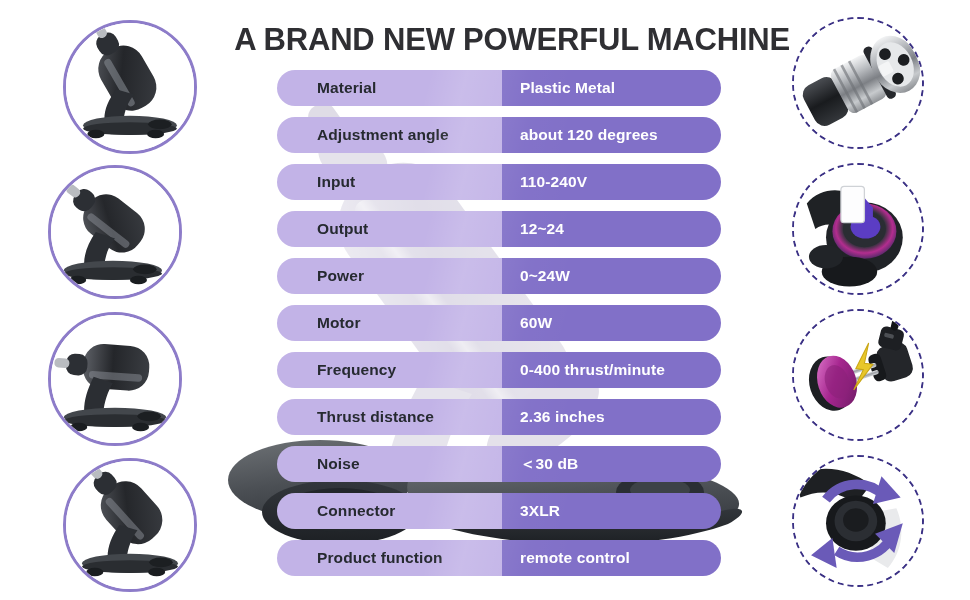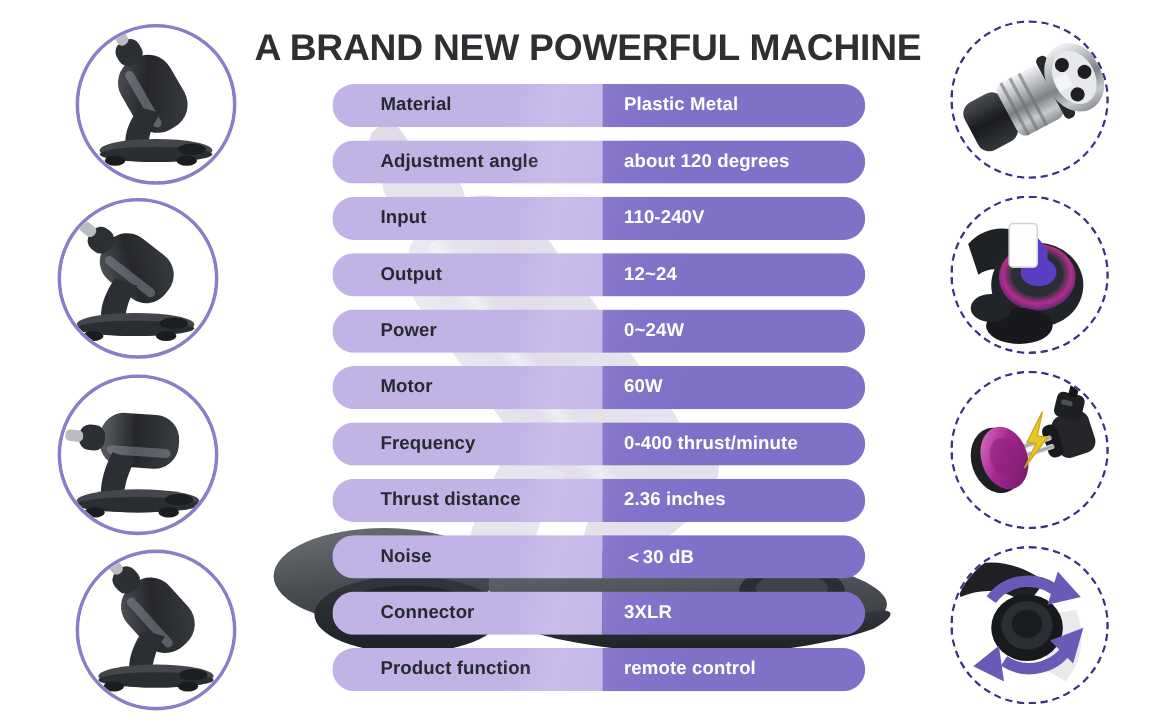--- a/index.html
+++ b/index.html
@@ -5,22 +5,22 @@
   html,body{margin:0;padding:0;}
   body{
     width:970px;height:600px;overflow:hidden;position:relative;
     background:#ffffff;
     font-family:"Liberation Sans",sans-serif;
   }
   #stage{position:absolute;inset:0;width:970px;height:600px;}
 
   
   #title{
-    position:absolute;left:212px;top:18px;width:560px;height:44px;
-    text-align:left;
+    position:absolute;left:230px;top:18px;width:560px;height:44px;
+    text-align:right;
     font-size:31px;font-weight:bold;letter-spacing:-0.2px;
     color:#2f2f33;line-height:44px;white-space:nowrap;
   }
 
   
   #watermark{position:absolute;left:190px;top:60px;width:600px;height:520px;z-index:1;pointer-events:none;}
   #watermark svg{display:block;width:100%;height:100%;}
 
   
   #spec-table{position:absolute;left:277px;top:70px;width:444px;z-index:3;}

